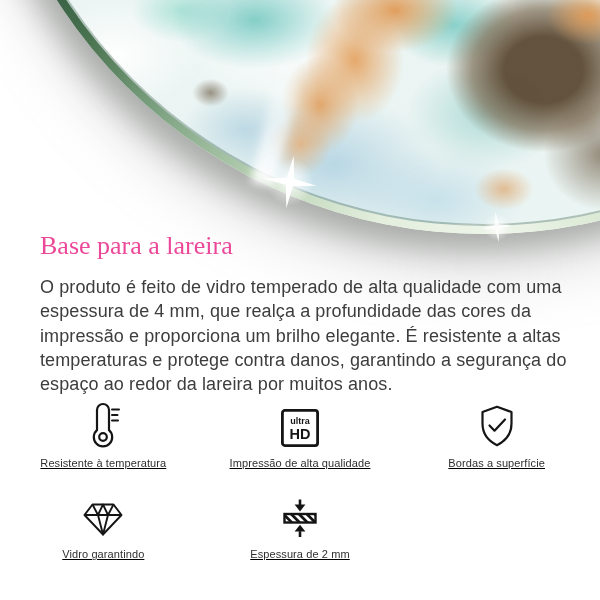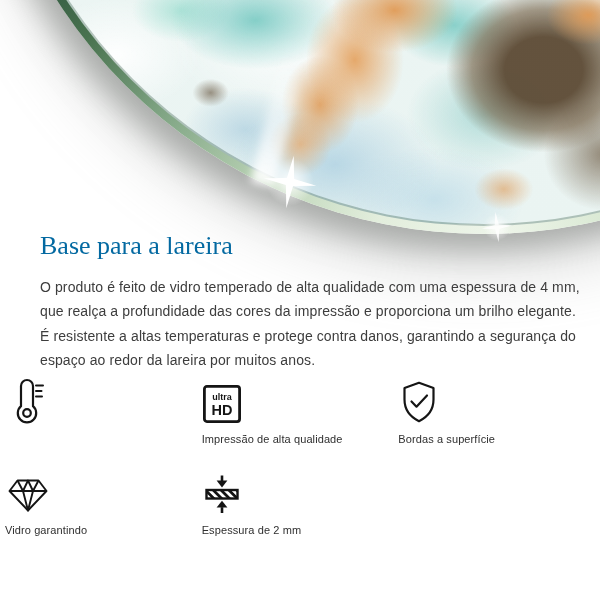--- a/index.html
+++ b/index.html
@@ -40,28 +40,28 @@
   .flare{position:absolute;left:266px;top:55px;width:24px;height:132px;z-index:2;
     background:linear-gradient(to top, rgba(255,255,255,.95), rgba(255,255,255,0));
     transform:rotate(14deg);filter:blur(4px);}
   .sparkle{position:absolute;z-index:3;}
   .sparkle.s1{left:262px;top:154px;width:56px;height:56px;transform:rotate(8deg);}
   .sparkle.s2{left:480px;top:210px;width:34px;height:34px;opacity:.9;transform:rotate(-6deg);}
 
   
   .content{position:relative;z-index:5;padding-top:229px;}
   .headline{margin:0 40px;font-family:"Liberation Serif","DejaVu Serif",serif;
-    font-weight:400;color:#0369a1;font-size:26px;line-height:33px;}
-  .desc{margin:13px 40px 0;width:540px;color:#3d3d3d;font-size:14px;line-height:24.3px;
+    font-weight:400;color:#ec4899;font-size:26px;line-height:33px;}
+  .desc{margin:13px 40px 0;width:540px;color:#3d3d3d;font-size:18px;line-height:24.3px;
     letter-spacing:.1px;}
 
   
   .features{margin:6px 0 0 5px;width:590px;display:grid;
     grid-template-columns:repeat(3,1fr);row-gap:24px;}
-  .feature{display:flex;flex-direction:column;align-items:flex-start;}
+  .feature{display:flex;flex-direction:column;align-items:center;text-decoration:underline;}
   .icon-box{height:46px;display:flex;align-items:flex-end;justify-content:center;}
   .feature-label{margin-top:9px;font-size:11px;color:#2f2f2f;letter-spacing:.1px;}
   .stripes{width:30px;height:31px;margin-bottom:2px;
     clip-path:polygon(100% 0,100% 100%,0 100%);
     background:repeating-linear-gradient(135deg,#141414 0 4.5px,transparent 4.5px 9.5px);}
   svg.fi{display:block;}
 </style>
 </head>
 <body>
 
@@ -103,20 +103,21 @@
     <div class="features">
 
       <div class="feature">
         <div class="icon-box">
           <svg class="fi" width="44" height="46" viewBox="0 0 44 46">
             <path d="M16 8 a6 6 0 0 1 12 0 v20.2 a9.2 9.2 0 1 1 -12 0 Z" fill="none" stroke="#151515" stroke-width="2.2" stroke-linejoin="round"></path>
             <circle cx="22" cy="35" r="3.8" fill="none" stroke="#151515" stroke-width="2.2"></circle>
             <path d="M31 7.5 H38 M31 13 H36.5 M31 18.5 H37" stroke="#151515" stroke-width="2" stroke-linecap="round"></path>
           </svg>
         </div>
+        <div class="feature-label">Resistente à temperatura</div>
       </div>
 
       <div class="feature">
         <div class="icon-box">
           <svg class="fi" width="40" height="40" viewBox="0 0 40 40">
             <rect x="2.4" y="2.4" width="35.2" height="35.2" rx="2.5" fill="none" stroke="#151515" stroke-width="2.8"></rect>
             <text x="20" y="15.5" text-anchor="middle" font-family="Liberation Sans, sans-serif" font-size="9" font-weight="600" fill="#151515">ultra</text>
             <text x="20" y="31" text-anchor="middle" font-family="Liberation Sans, sans-serif" font-size="14.5" font-weight="700" fill="#151515">HD</text>
           </svg>
         </div>

